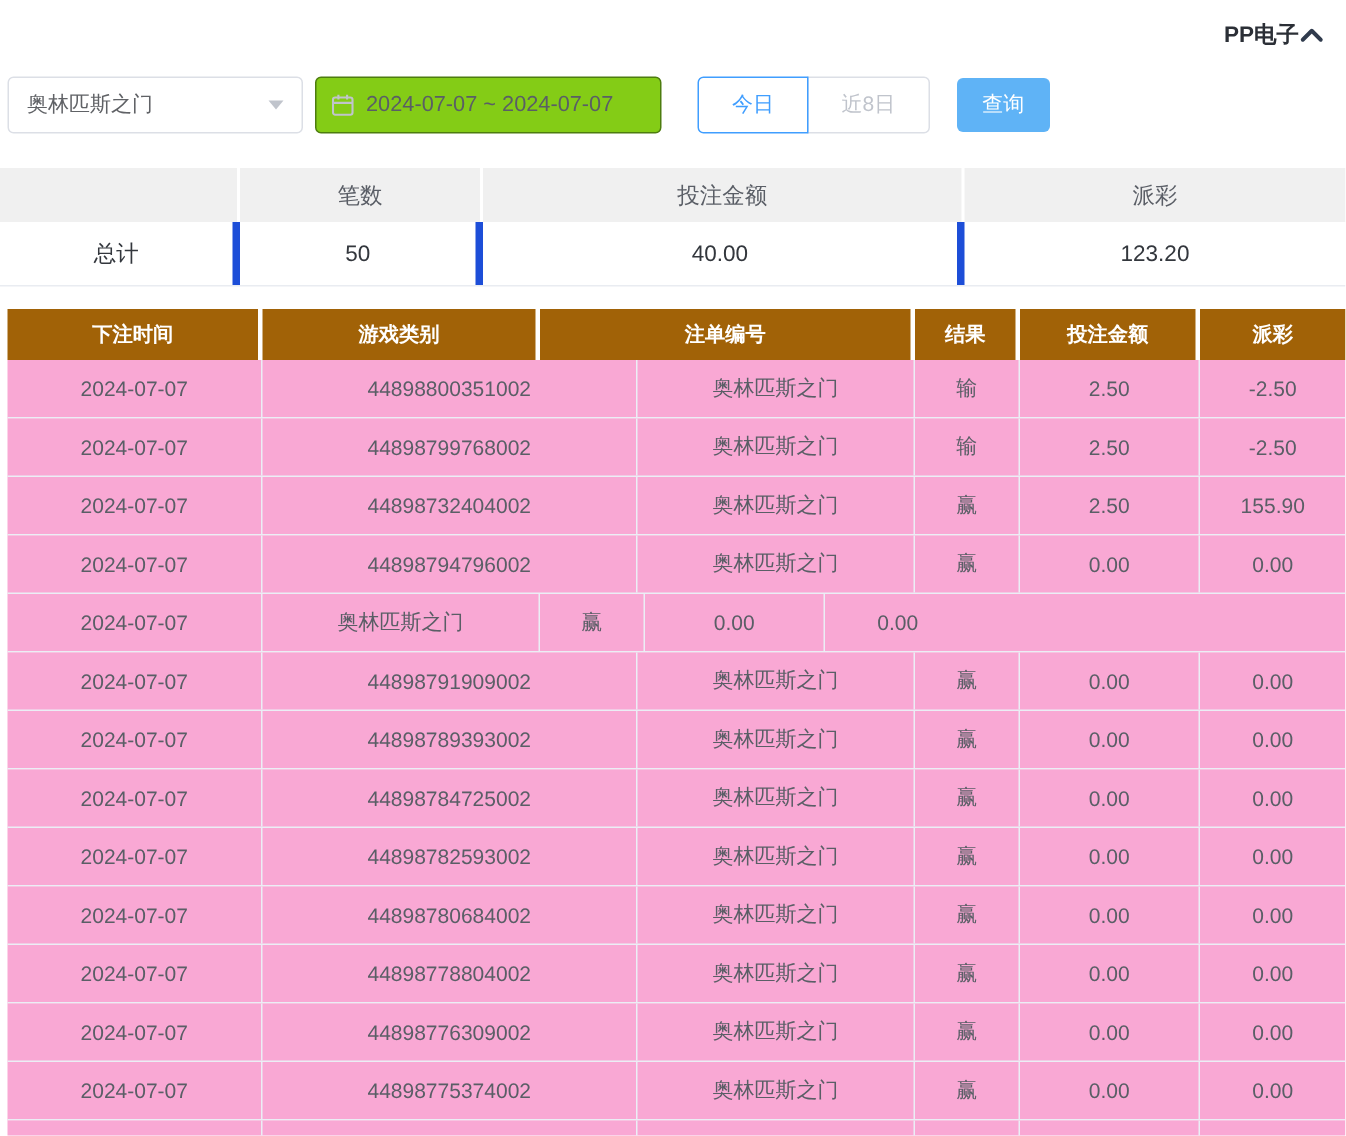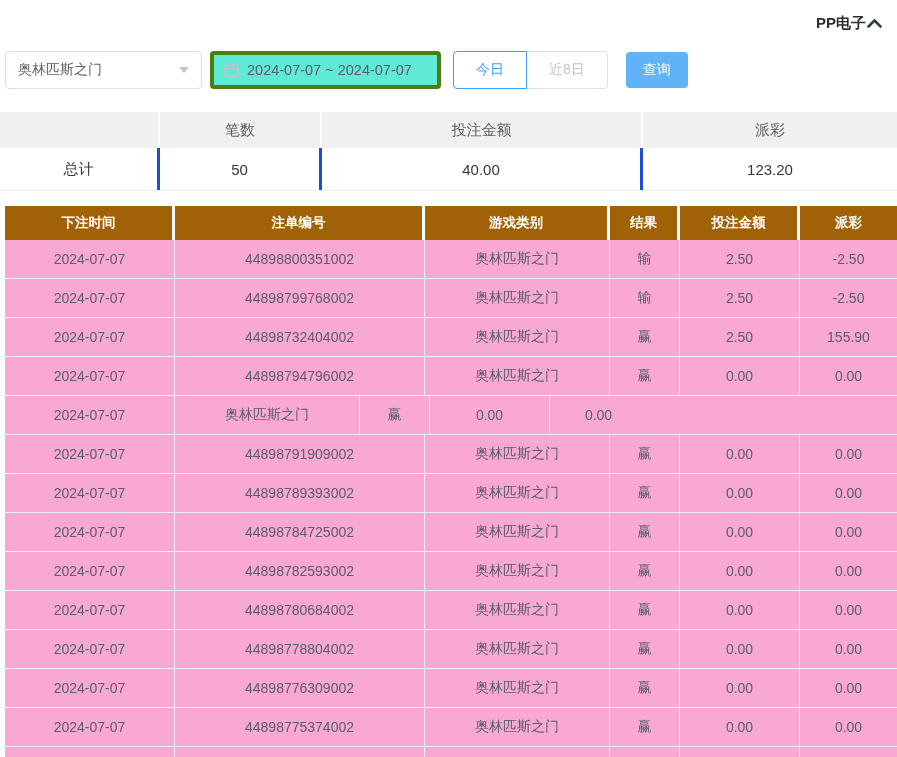--- a/index.html
+++ b/index.html
@@ -26,52 +26,52 @@
     border: 1px solid #dcdfe6; border-radius: 4px; background: #fff;
     display: flex; align-items: center; justify-content: space-between;
     padding: 0 12px; font-size: 14px; color: #606266; cursor: pointer;
   }
   .caret-down {
     width: 0; height: 0; border-left: 5px solid transparent;
     border-right: 5px solid transparent; border-top: 6px solid #c0c4cc;
   }
   .date-box {
     margin-left: 8px; width: 231px; height: 38px; box-sizing: border-box;
-    border: 4px solid #4d7c0f; border-radius: 4px; background: #5eead4;
+    border: 1px solid #4d7c0f; border-radius: 4px; background: #84cc16;
     display: flex; align-items: center; gap: 8px;
     padding: 0 10px; font-size: 14.5px; color: #5a5e66; cursor: pointer;
   }
   .btn-group { display: flex; margin-left: 12px; }
   .btn-group button {
     height: 38px; box-sizing: border-box; background: #fff;
     border: 1px solid #dcdfe6; color: #c0c4cc; font-size: 14px;
     padding: 0 22px; margin-left: -1px; cursor: pointer; position: relative;
     font-family: inherit;
   }
-  .btn-group button:first-child { border-radius: 4px 0 0 4px; margin-left: 0; }
+  .btn-group button:first-child { border-radius: 4px 0 0 4px; margin-left: 12px; }
   .btn-group button:last-child { border-radius: 0 4px 4px 0; }
   .btn-group button.active { color: #409eff; border-color: #409eff; z-index: 1; }
   .query-btn {
     margin-left: 18px; height: 36px; padding: 0 17px;
     background: #5fb3f6; color: #fff; border: none; border-radius: 4px;
     font-size: 14px; cursor: pointer; font-family: inherit;
   }
 
   
   .summary { margin-top: 22px; width: 897px; font-size: 15px; }
   .summary-header { display: flex; height: 36px; background: #f0f0f0; }
   .summary-header .scell {
     display: flex; align-items: center; justify-content: center;
     color: #5a5e66; border-right: 2px solid #fff; box-sizing: border-box;
   }
   .summary-header .scell:last-child { border-right: none; }
   .summary-row { display: flex; height: 42px; border-bottom: 1px solid #e9ecf1; }
   .summary-row .scell {
     display: flex; align-items: center; justify-content: center;
-    color: #33373d; border-right: 3px solid #1d4ed8; box-sizing: border-box;
+    color: #33373d; border-right: 5px solid #1d4ed8; box-sizing: border-box;
   }
   .summary-row .scell:last-child { border-right: none; }
   .sc0 { width: 160px; } .sc1 { width: 162px; } .sc2 { width: 321px; } .sc3 { width: 254px; }
 
   
   .grid { margin: 15px 0 0 5px; width: 892px; font-size: 14px; }
   .grid-header { display: flex; height: 34px; background: #a16207; }
   .grid-header .gcell {
     display: flex; align-items: center; justify-content: center;
     color: #fff; font-weight: bold; font-size: 13.5px;
@@ -134,22 +134,22 @@
     <div class="scell sc0">总计</div>
     <div class="scell sc1">50</div>
     <div class="scell sc2">40.00</div>
     <div class="scell sc3">123.20</div>
   </div>
 </div>
 
 <div class="grid">
   <div class="grid-header">
     <div class="gcell gc0">下注时间</div>
+    <div class="gcell gc2">游戏类别</div>
     <div class="gcell gc1">注单编号</div>
-    <div class="gcell gc2">游戏类别</div>
     <div class="gcell gc3">结果</div>
     <div class="gcell gc4">投注金额</div>
     <div class="gcell gc5">派彩</div>
   </div>
   <div class="grid-body">
 
       <div class="grid-row">
         <div class="gcell gc0">2024-07-07</div>
         <div class="gcell gc1">44898800351002</div>
         <div class="gcell gc2">奥林匹斯之门</div>

